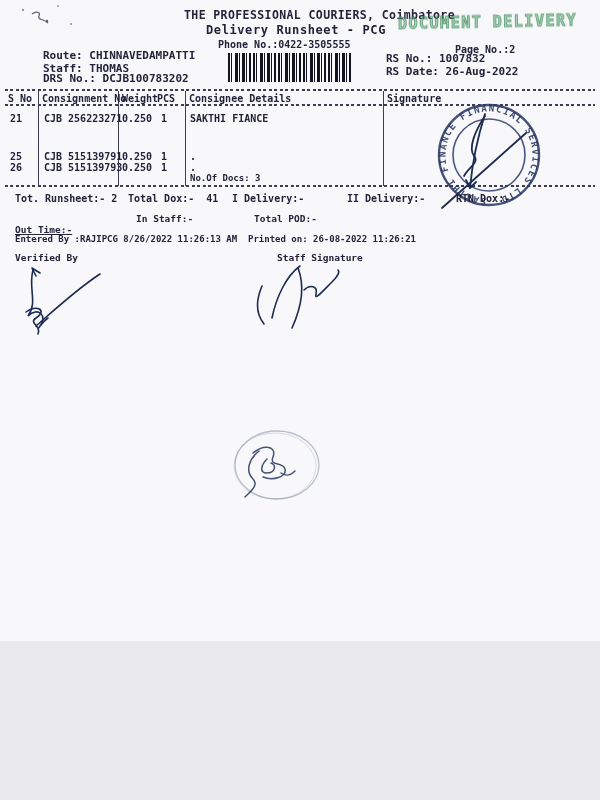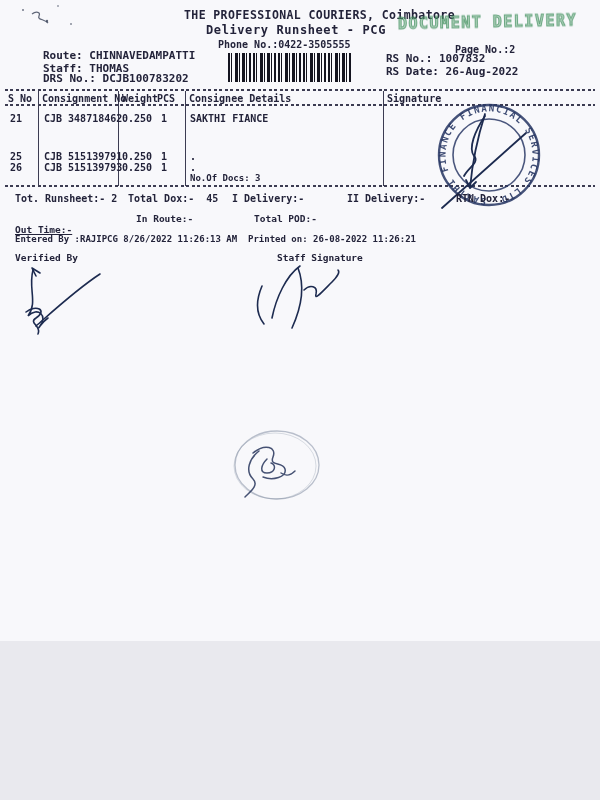--- a/index.html
+++ b/index.html
@@ -86,21 +86,21 @@
 
   <div class="abs b tbl" style="left:8px;top:93px;">S No</div>
   <div class="abs b tbl" style="left:42px;top:93px;">Consignment No</div>
   <div class="abs b tbl" style="left:122px;top:93px;">Weight</div>
   <div class="abs b tbl" style="left:157px;top:93px;">PCS</div>
   <div class="abs b tbl" style="left:189px;top:93px;">Consignee Details</div>
   <div class="abs b tbl" style="left:387px;top:93px;">Signature</div>
 
   <div>
     <div class="abs b tbl" style="left:10px;top:113px;">21</div>
-    <div class="abs b tbl" style="left:44px;top:113px;">CJB 348718462</div>
+    <div class="abs b tbl" style="left:44px;top:113px;">CJB 256223271</div>
     <div class="abs b tbl" style="left:122px;top:113px;">0.250</div>
     <div class="abs b tbl" style="left:161px;top:113px;">1</div>
     <div class="abs b tbl" style="left:190px;top:113px;">SAKTHI FIANCE</div>
   </div>
 
   <div>
     <div class="abs b tbl" style="left:10px;top:151px;">25</div>
     <div class="abs b tbl" style="left:44px;top:151px;">CJB 515139791</div>
     <div class="abs b tbl" style="left:122px;top:151px;">0.250</div>
     <div class="abs b tbl" style="left:161px;top:151px;">1</div>
@@ -126,27 +126,27 @@
       <textPath href="#ringPath" startOffset="1%">SAKTHI FINANCE FINANCIAL SERVICES LTD</textPath>
     </text>
     <g stroke="#1d2b50" stroke-width="1.8" fill="none" stroke-linecap="round">
       <path d="M 55,18 C 48,40 42,70 40,92 M 40,92 L 36,84 M 40,92 L 46,86"></path>
       <path d="M 55,20 C 45,35 38,52 44,60 C 50,66 38,72 34,80"></path>
       <path d="M 12,112 L 96,37"></path>
     </g>
   </svg>
 
   <div class="abs b tot" style="left:15px;top:193px;">Tot. Runsheet:- 2</div>
-  <div class="abs b tot" style="left:128px;top:193px;">Total Dox:-  45</div>
+  <div class="abs b tot" style="left:128px;top:193px;">Total Dox:-  41</div>
   <div class="abs b tot" style="left:232px;top:193px;">I Delivery:-</div>
   <div class="abs b tot" style="left:347px;top:193px;">II Delivery:-</div>
   <div class="abs b tot" style="left:456px;top:193px;">RTN Dox:-</div>
 
   <div class="abs b ver" style="left:15px;top:224px;text-decoration:underline;">Out Time:-</div>
-  <div class="abs b ver" style="left:136px;top:213px;">In Route:-</div>
+  <div class="abs b ver" style="left:136px;top:213px;">In Staff:-</div>
   <div class="abs b ver" style="left:254px;top:213px;">Total POD:-</div>
 
   <div class="abs b ent" style="left:15px;top:234px;">Entered By :RAJIPCG 8/26/2022 11:26:13 AM</div>
   <div class="abs b ent" style="left:248px;top:234px;">Printed on: 26-08-2022 11:26:21</div>
 
   <div class="abs b ver" style="left:15px;top:252px;">Verified By</div>
   <div class="abs b ver" style="left:277px;top:252px;">Staff Signature</div>
 
   <svg style="left:12px;top:264px;" width="100" height="70" viewBox="0 0 100 70">
     <g stroke="#1d2b50" stroke-width="1.6" fill="none" stroke-linecap="round">

